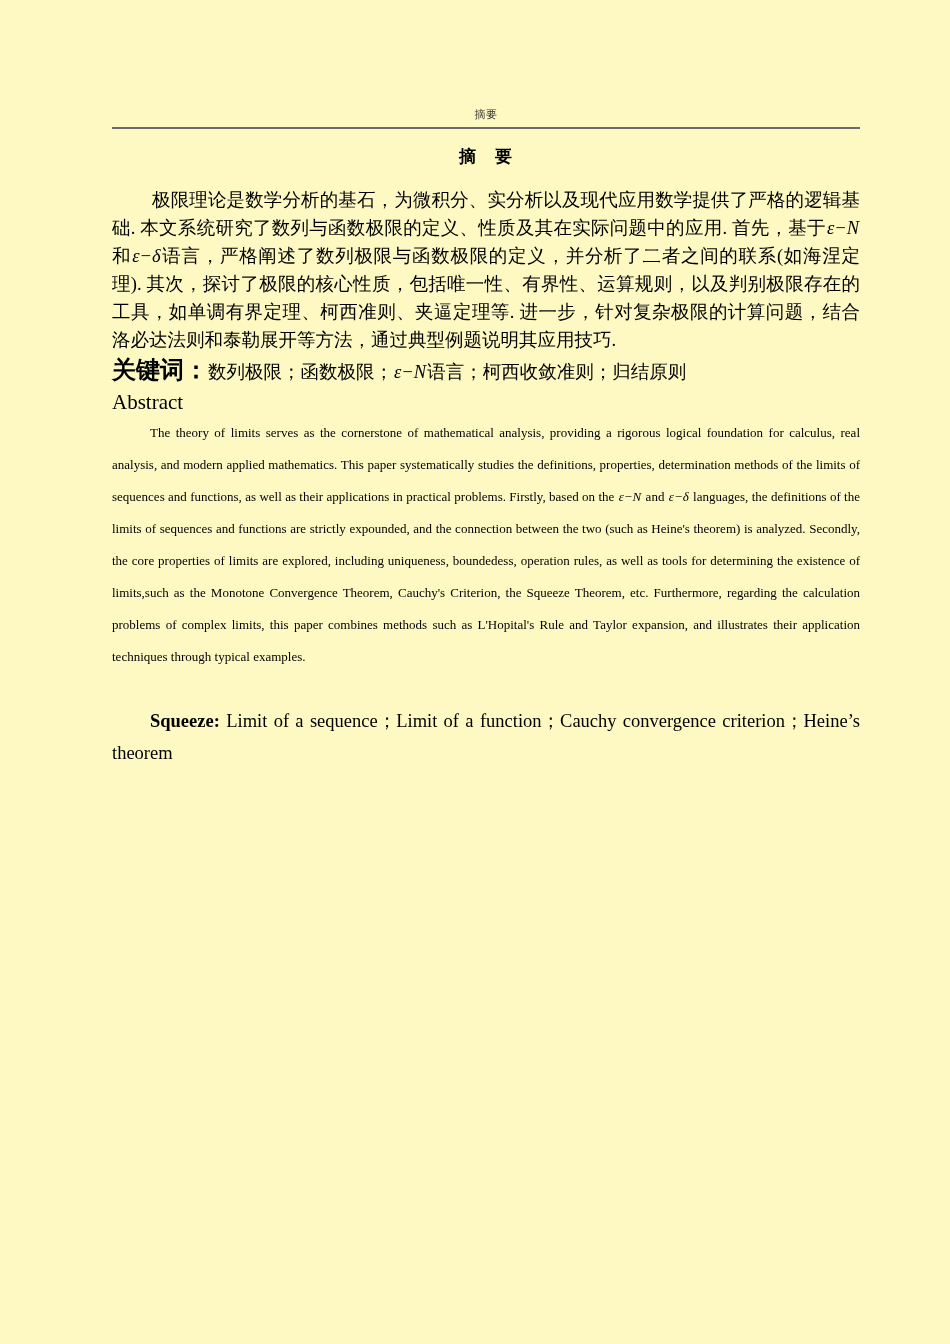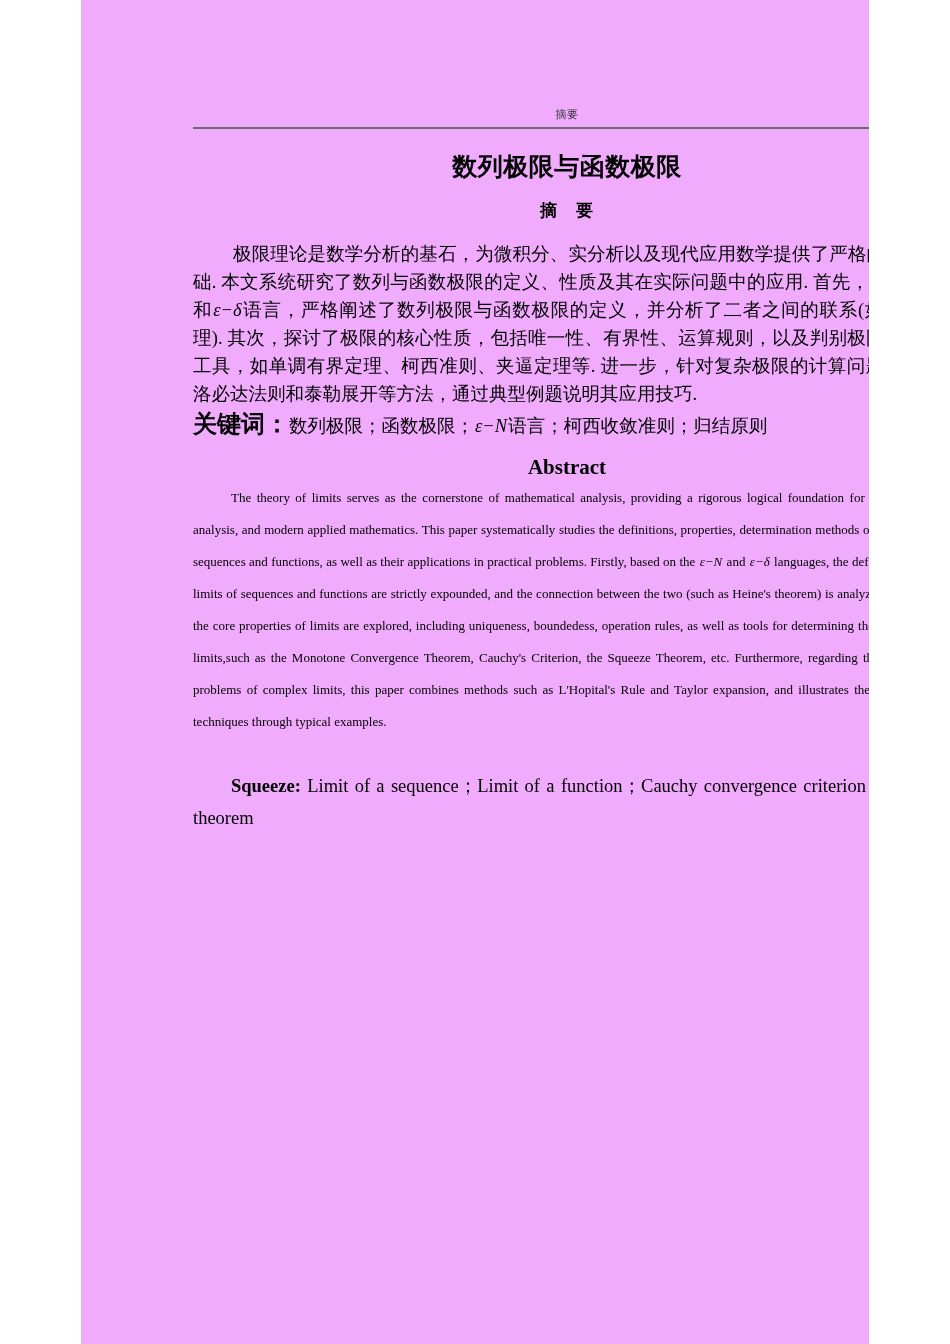--- a/index.html
+++ b/index.html
@@ -2,23 +2,23 @@
 <html><head>
 <meta charset="utf-8">
 <style>
   html, body {
     margin: 0;
     padding: 0;
     background: #ffffff;
   }
   .page {
     position: relative;
-    width: 788px;
+    width: 950px;
     height: 1344px;
-    background: #f0abfc;
+    background: #fef9c3;
     margin: 0 auto;
     overflow: hidden;
     font-family: "Liberation Serif", "DejaVu Serif", serif;
     color: #000000;
     -webkit-font-smoothing: antialiased;
   }
   .content {
     position: absolute;
     left: 112px;
     top: 0;
@@ -88,23 +88,22 @@
   
   .en-title {
     margin-top: 26px;
     text-align: center;
     font-weight: 700;
     font-size: 23px;
     line-height: 31px;
     font-family: "Liberation Serif", "DejaVu Serif", serif;
   }
   .en-abstract-label {
-    margin-top: 13px;
-    text-align: center;
-    font-weight: 700;
+    margin-top: 2px;
+    font-weight: 400;
     font-size: 21px;
     line-height: 29px;
   }
   .en-body {
     font-size: 13px;
     line-height: 32px;
     text-align: justify;
     text-indent: 38px;
     hyphens: none;
   }
@@ -131,21 +130,20 @@
 <body>
 
 <div class="page">
   <div class="content">
 
     <div class="running-header">
       <span>摘要</span>
     </div>
     <div class="header-rule"></div>
 
-    <div class="doc-title">数列极限与函数极限</div>
 
     <div class="cn-abstract-label">摘　要</div>
 
     <div class="cn-body">
       极限理论是数学分析的基石，为微积分、实分析以及现代应用数学提供了严格的逻辑基础. 本文系统研究了数列与函数极限的定义、性质及其在实际问题中的应用. 首先，基于<span class="math">ε−N</span>和<span class="math">ε−δ</span>语言，严格阐述了数列极限与函数极限的定义，并分析了二者之间的联系(如海涅定理). 其次，探讨了极限的核心性质，包括唯一性、有界性、运算规则，以及判别极限存在的工具，如单调有界定理、柯西准则、夹逼定理等. 进一步，针对复杂极限的计算问题，结合洛必达法则和泰勒展开等方法，通过典型例题说明其应用技巧.
     </div>
 
     <div class="cn-keywords">
       <span class="kw-label">关键词：</span><span>数列极限；函数极限；<span class="math">ε−N</span>语言；柯西收敛准则；归结原则</span>
     </div>

